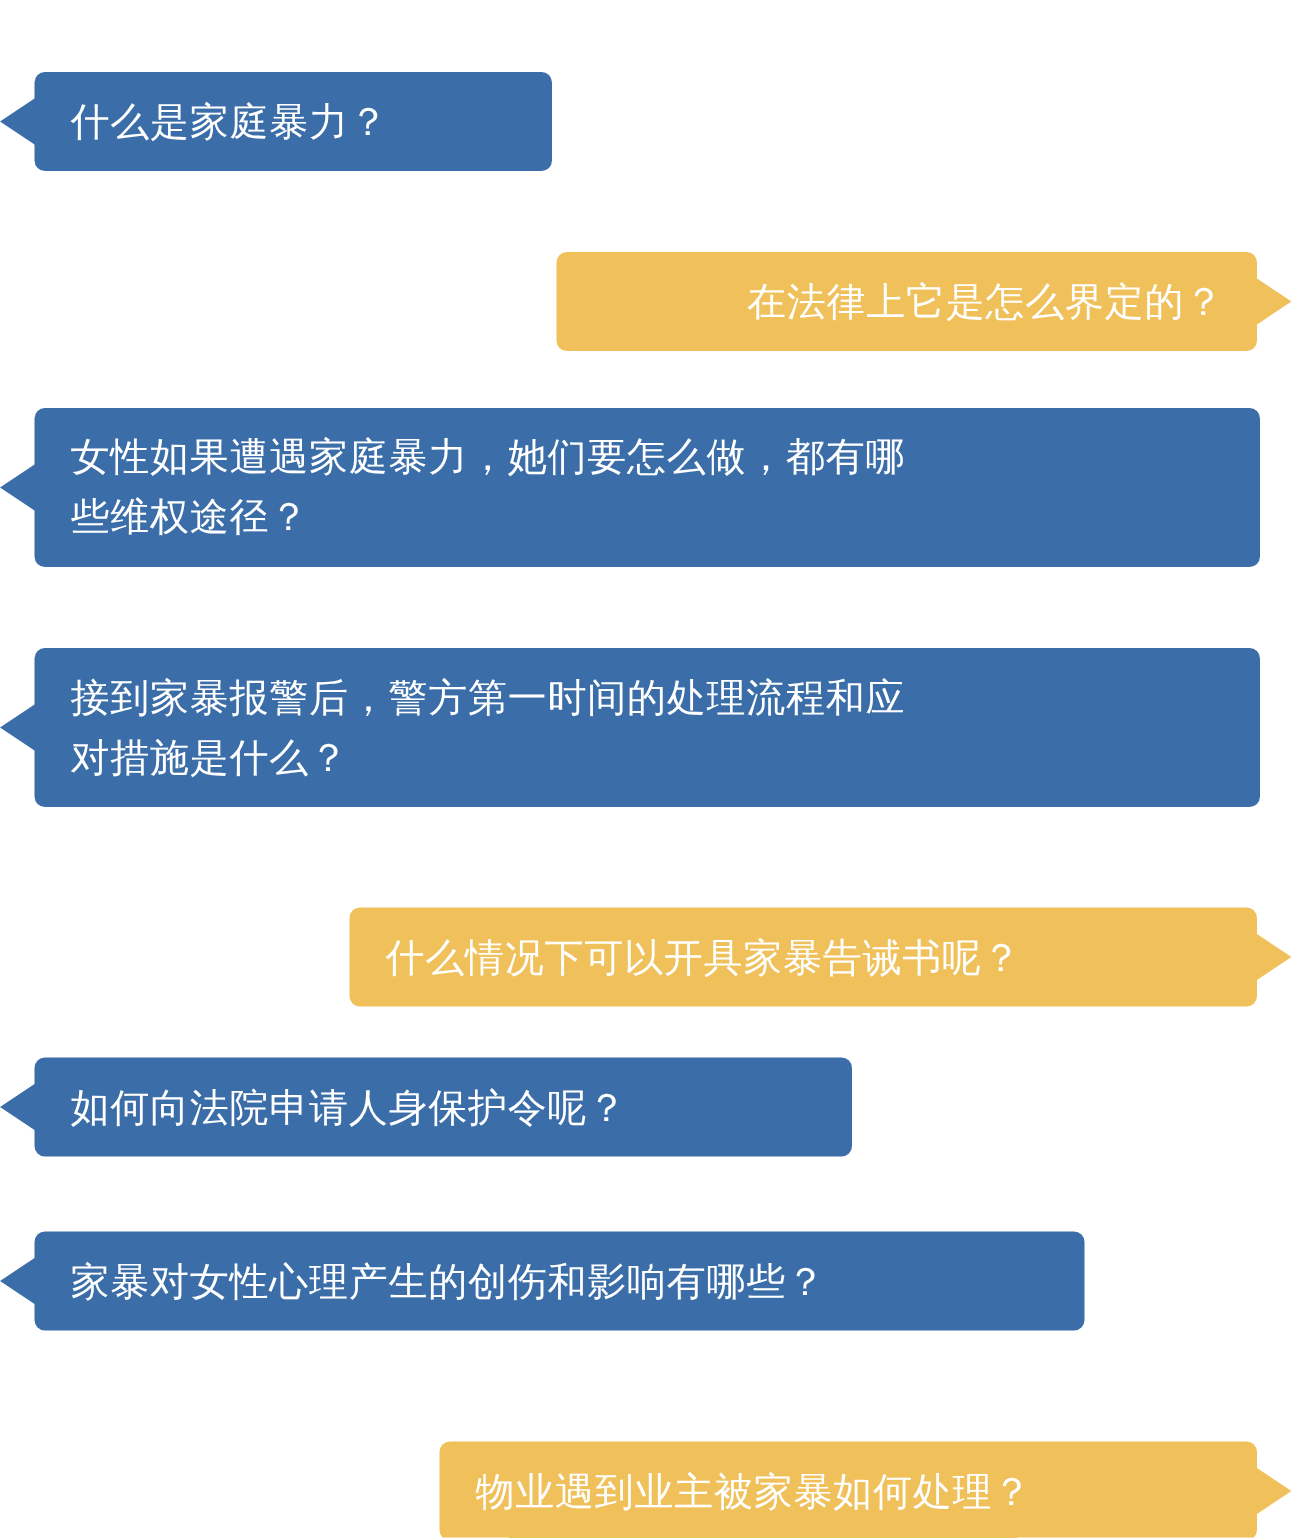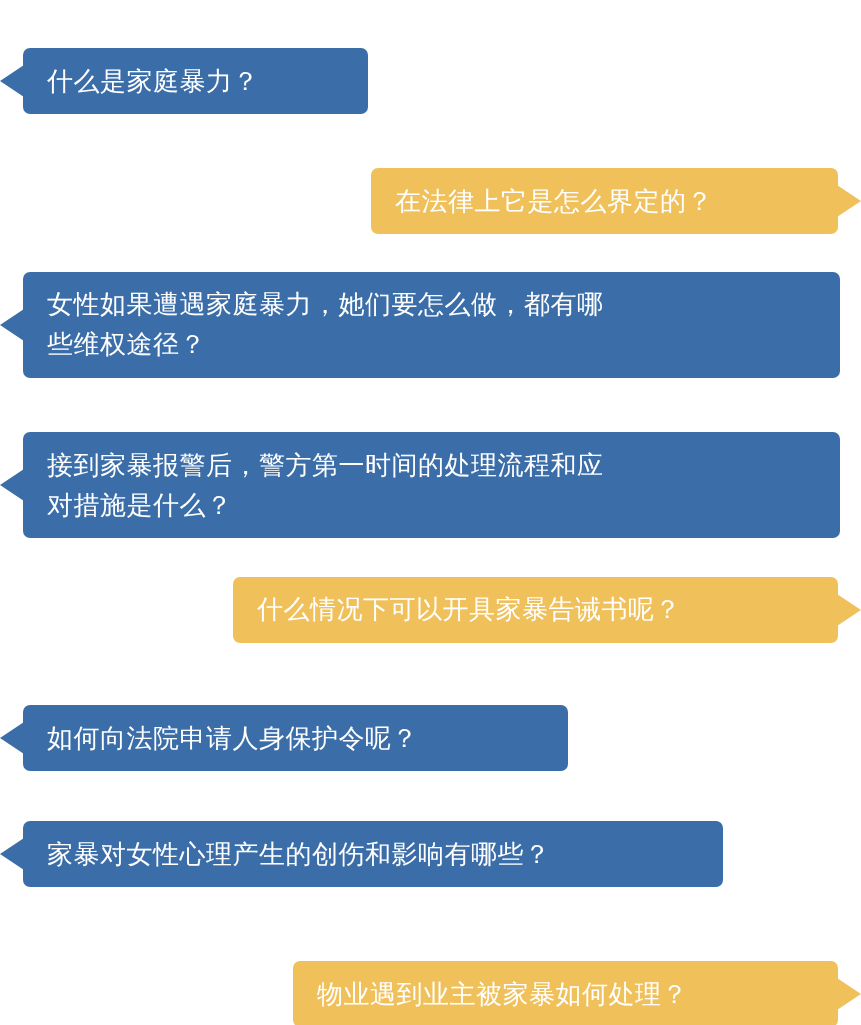--- a/index.html
+++ b/index.html
@@ -73,33 +73,33 @@
 </head>
 <body>
 
 <div class="board">
     <div class="row left" style="top: 48px;">
       <div class="tail-left"></div>
       <div class="bubble blue" style="width: 345px;">什么是家庭暴力？</div>
     </div>
     <div class="row right" style="top: 168px;">
       <div class="tail-right"></div>
-      <div class="bubble gold" style="width: 467px;">在法律上它是怎么界定的？</div>
+      <div class="bubble gold" style="width: 467px; text-align: right;">在法律上它是怎么界定的？</div>
     </div>
     <div class="row left" style="top: 272px;">
       <div class="tail-left"></div>
       <div class="bubble blue" style="width: 817px; font-family: Liberation Serif, serif;">女性如果遭遇家庭暴力，她们要怎么做，都有哪
 些维权途径？</div>
     </div>
     <div class="row left" style="top: 432px;">
       <div class="tail-left"></div>
       <div class="bubble blue" style="width: 817px;">接到家暴报警后，警方第一时间的处理流程和应
 对措施是什么？</div>
     </div>
-    <div class="row right" style="top: 577px; font-family: Liberation Serif, serif;">
+    <div class="row right" style="top: 605px;">
       <div class="tail-right"></div>
       <div class="bubble gold" style="width: 605px;">什么情况下可以开具家暴告诫书呢？</div>
     </div>
     <div class="row left" style="top: 705px;">
       <div class="tail-left"></div>
       <div class="bubble blue" style="width: 545px;">如何向法院申请人身保护令呢？</div>
     </div>
     <div class="row left" style="top: 821px; border-radius: 15px;">
       <div class="tail-left"></div>
       <div class="bubble blue" style="width: 700px;">家暴对女性心理产生的创伤和影响有哪些？</div>

